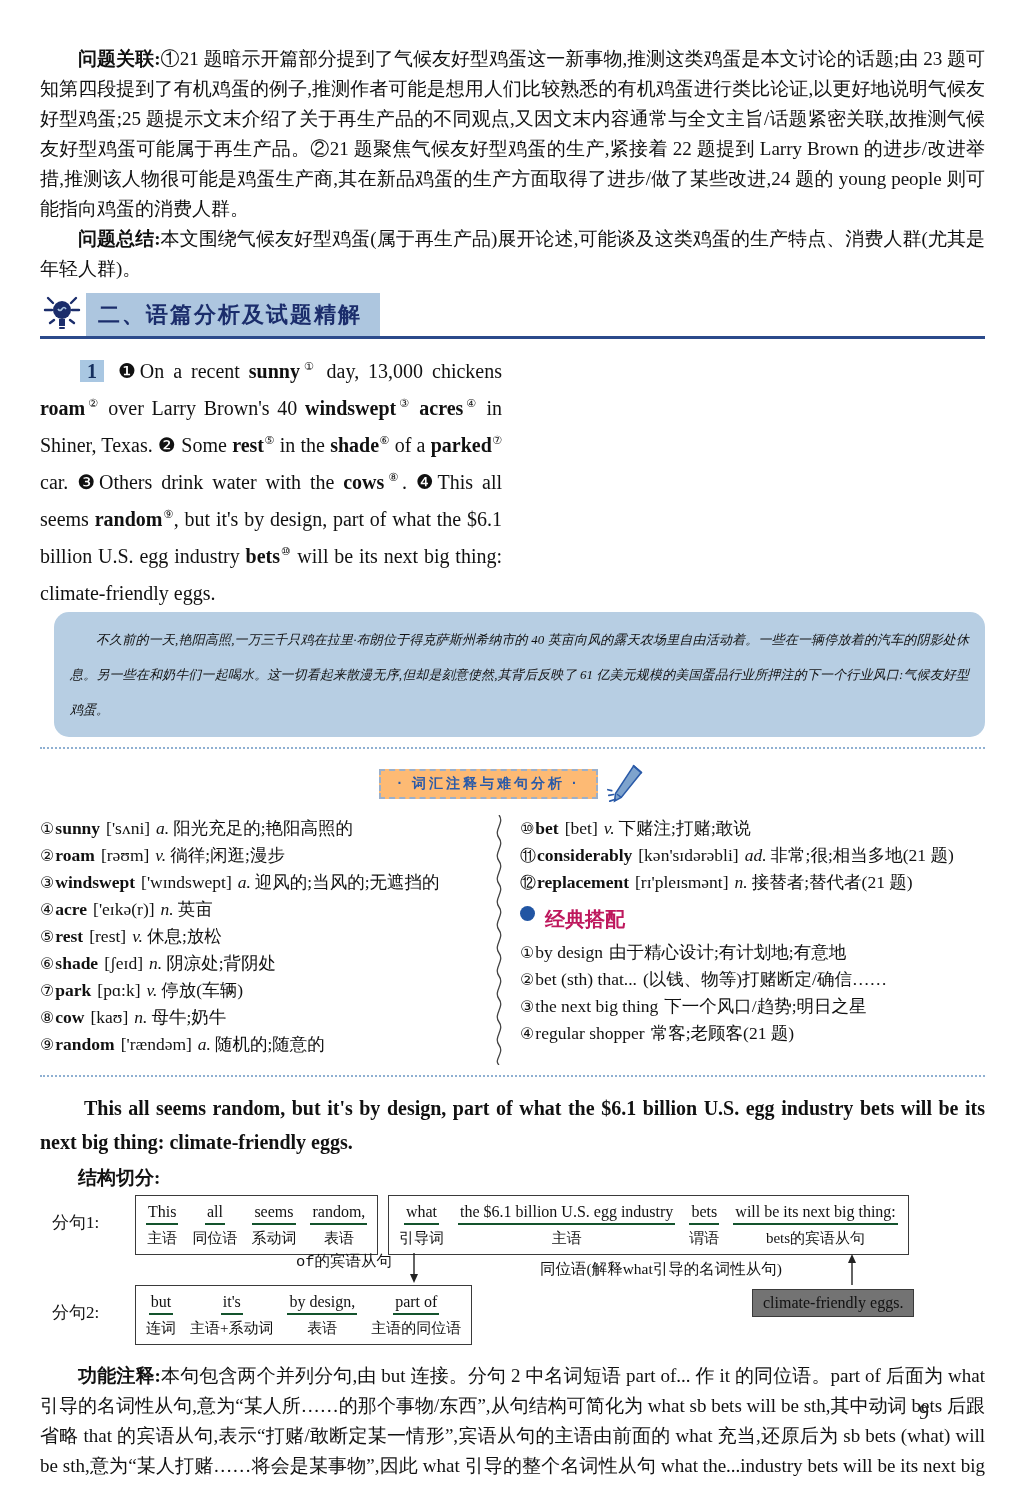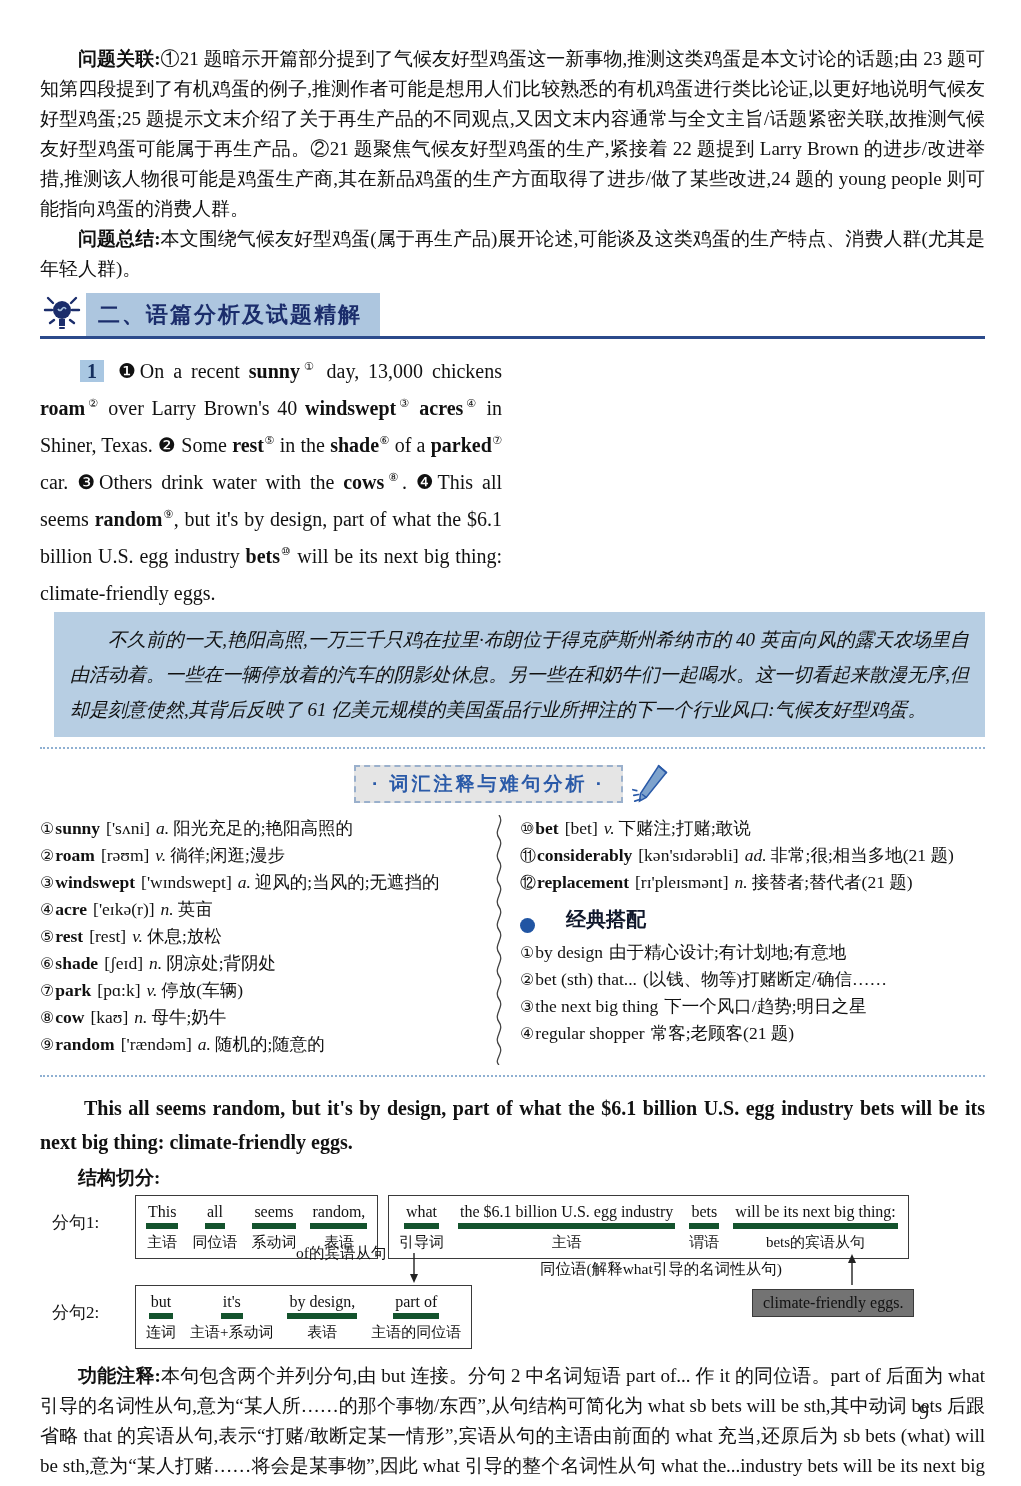--- a/index.html
+++ b/index.html
@@ -52,56 +52,57 @@
   }
   .para-marker{
     background:#a9c7e2;color:#16305f;
     padding:0 7px;margin-right:10px;
     font-weight:bold;font-size:20px;
   }
   .passage-cn{
     margin-left:14px;flex:1;
     background:#b7cee3;
     font-style:italic;
-    font-size:19px;line-height:35px;text-align:justify;
+    font-size:13px;line-height:35px;text-align:justify;
     padding:10px 16px 10px 16px;
     text-indent:2em;
     align-self:flex-start;
+    border-radius:15px;
   }
 
   
   .dotted-sep{border-top:2px dotted #8fb0d2;height:0;margin:10px 0 0 0;}
 
   
   .pill-row{display:flex;justify-content:center;align-items:center;margin:14px 0 10px 0;}
   .pill{
-    background:#e5e5e5;
+    background:#fdba74;
     border:2px dashed #9ab0cc;
     color:#2a5aa8;
     font-family:"Liberation Sans","DejaVu Sans",sans-serif;
-    font-weight:bold;font-size:19px;letter-spacing:3px;
+    font-weight:bold;font-size:14px;letter-spacing:3px;
     padding:4px 16px;
     white-space:nowrap;
   }
   .pen{width:40px;height:42px;margin-left:8px;flex:none;}
 
   
   .vocab-row{display:flex;margin-top:4px;}
   .vocab-col-left{width:452px;flex:none;}
   .vocab-col-right{flex:1;margin-left:14px;}
   .wavy{width:14px;flex:none;}
   .v-item{font-size:17.5px;line-height:27px;white-space:nowrap;}
   .v-num{font-family:"DejaVu Sans","Liberation Sans",sans-serif;font-size:16px;margin-right:1px;}
   .v-word{font-weight:bold;margin-right:6px;}
   .v-phon{margin-right:6px;}
   .v-pos{font-style:italic;margin-right:4px;}
   .coll-header{
-    color:#0f172a;font-weight:bold;font-size:20px;
+    color:#be185d;font-weight:bold;font-size:20px;
     font-family:"Liberation Sans","DejaVu Sans",sans-serif;
-    margin:10px 0 6px 0;display:flex;align-items:flex-end;gap:21px;
+    margin:10px 0 6px 0;display:flex;align-items:flex-start;
   }
   .coll-dot{
     width:15px;height:15px;border-radius:50%;
     background:#2155a3;display:inline-block;margin-right:10px;flex:none;
   }
   .coll-en{margin-right:6px;}
 
   
   .hard-sentence{
     font-weight:bold;font-size:20px;line-height:34px;
@@ -115,21 +116,21 @@
   .clause-label{position:absolute;font-size:17px;}
   .gbox{
     position:absolute;
     border:1.5px solid #3a3a3a;
     display:flex;gap:14px;
     padding:6px 10px 7px 10px;
     background:#fff;
   }
   .gcell{display:flex;flex-direction:column;align-items:center;}
   .gword{
-    border-bottom:6px solid #14532d;
+    border-bottom:2px solid #14532d;
     padding:0 2px 2px 2px;
     white-space:nowrap;line-height:19px;
   }
   .grole{white-space:nowrap;font-size:15px;line-height:18px;margin-top:4px;}
   .dbox{
     position:absolute;border:1.5px solid #3a3a3a;
     padding:4px 10px;white-space:nowrap;background:#737373;
   }
   .arrow-note{position:absolute;white-space:nowrap;font-size:15.5px;}
   .arrow{position:absolute;}
@@ -286,21 +287,21 @@
             <span class="gword">bets</span>
             <span class="grole">谓语</span>
           </div>
 
           <div class="gcell">
             <span class="gword">will be its next big thing:</span>
             <span class="grole">bets的宾语从句</span>
           </div>
         </div>
 
-      <div class="arrow-note" style="left:256px;top:48px;">of的宾语从句</div>
+      <div class="arrow-note" style="left:256px;top:56px;font-family:Liberation Mono, monospace;">of的宾语从句</div>
       <svg class="arrow" style="left:368px;top:58px;" width="12" height="30">
         <line x1="6" y1="0" x2="6" y2="22" stroke="#222" stroke-width="1.4"></line>
         <path d="M2 21 L6 30 L10 21 Z" fill="#222"></path>
       </svg>
 
       <div class="arrow-note" style="left:500px;top:64px;">同位语(解释what引导的名词性从句)</div>
       <svg class="arrow" style="left:806px;top:58px;" width="12" height="32">
         <line x1="6" y1="10" x2="6" y2="32" stroke="#222" stroke-width="1.4"></line>
         <path d="M2 10 L6 1 L10 10 Z" fill="#222"></path>
       </svg>

